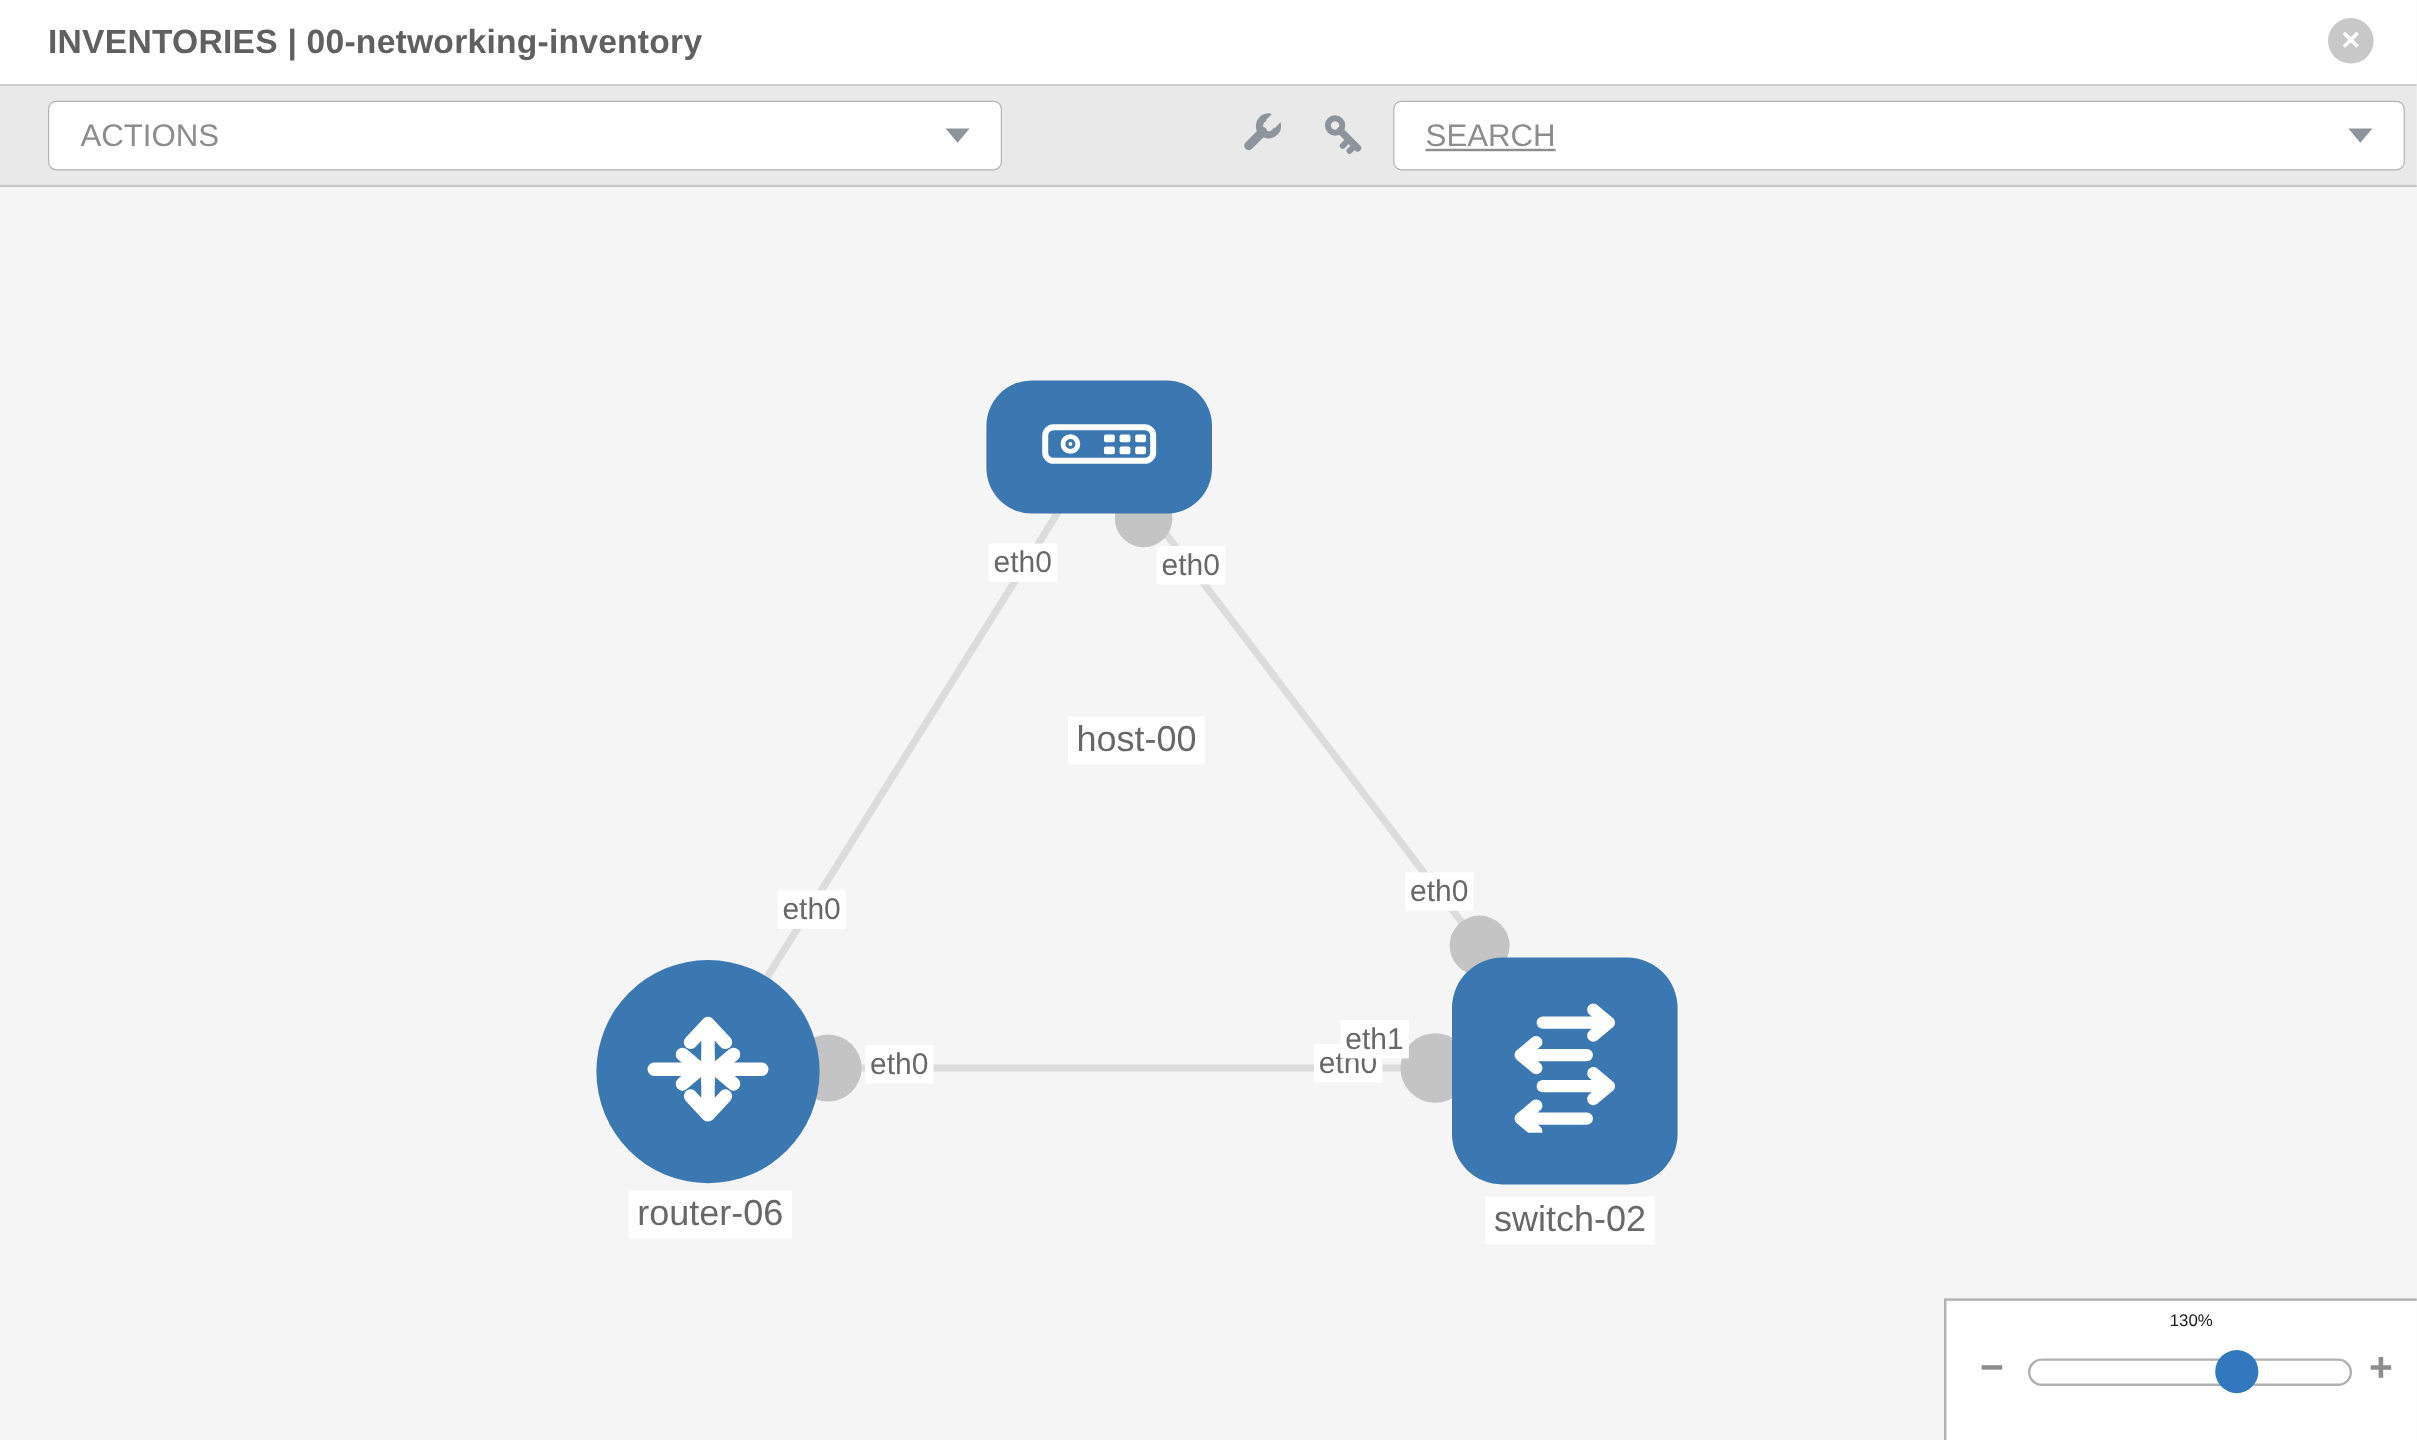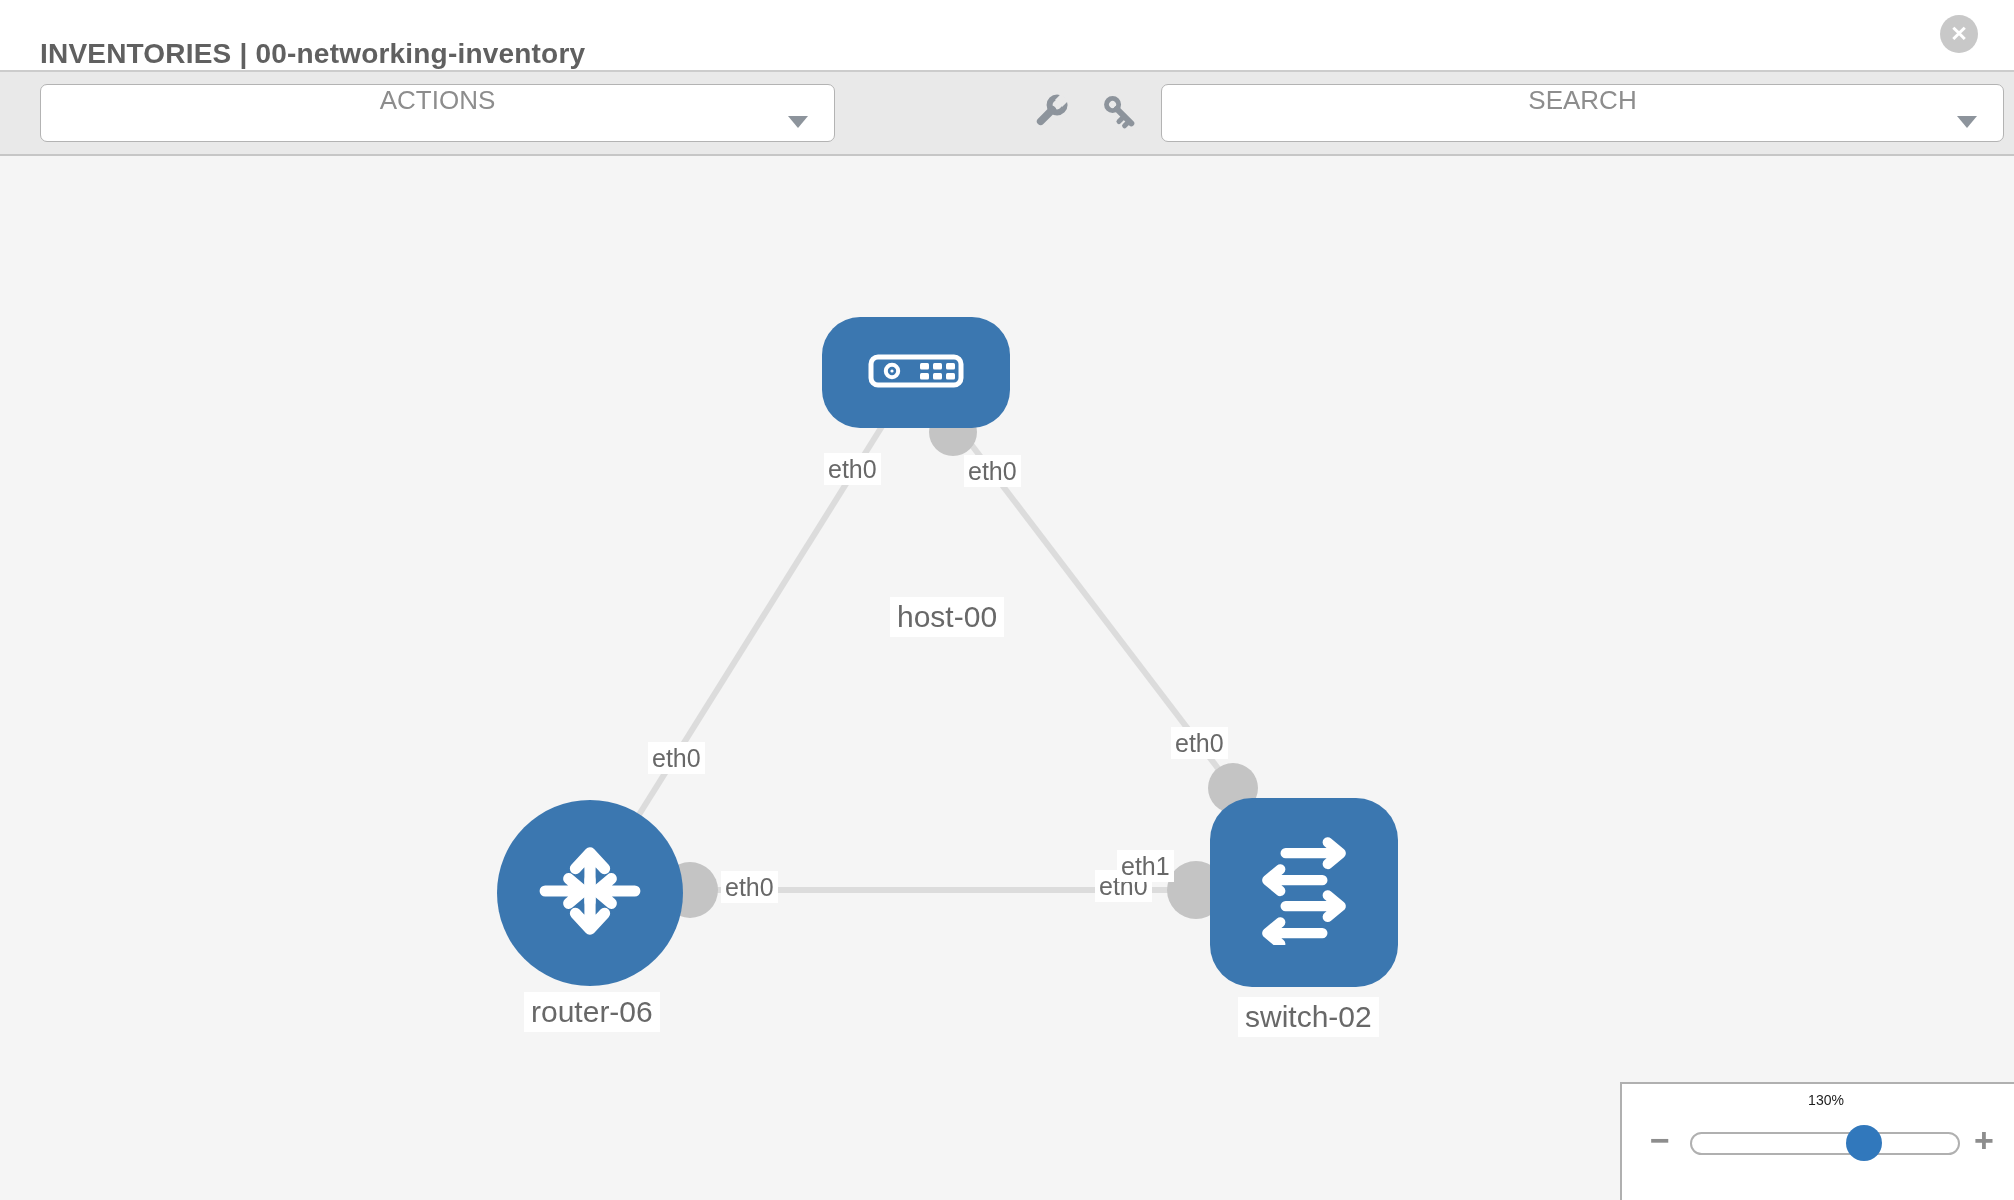--- a/index.html
+++ b/index.html
@@ -4,42 +4,42 @@
 <style>
   * { margin: 0; padding: 0; box-sizing: border-box; }
   html, body { width: 2014px; height: 1200px; overflow: hidden; }
   body { font-family: "Liberation Sans", sans-serif; background: #f5f5f5; }
   .app { position: relative; width: 2014px; height: 1200px; overflow: hidden; }
 
   
   .header {
     position: relative; height: 72px; background: #ffffff;
     border-bottom: 2px solid #cccccc;
-    display: flex; align-items: flex-end; padding-left: 40px;
+    display: flex; align-items: center; padding-left: 40px;
   }
   .page-title { font-size: 28px; font-weight: bold; color: #606060; letter-spacing: 0.2px; }
   .close-btn {
     position: absolute; right: 36px; top: 15px; width: 38px; height: 38px;
     background: #c8c8c8; border-radius: 50%; border: none;
     color: #ffffff; font-size: 21px; font-weight: bold;
     display: flex; align-items: center; justify-content: center; cursor: pointer;
   }
 
   
   .toolbar {
     height: 84px; background: #e9e9e9; border-bottom: 2px solid #c6c6c6;
     display: flex; align-items: center; padding: 0 0 0 40px;
   }
   .select-box {
     height: 58px; background: #ffffff; border: 1px solid #b3b3b3; border-radius: 7px;
     display: flex; align-items: center; padding: 0 26px;
-    color: #8d8d8d; font-size: 26px; cursor: pointer; flex-direction: column;
+    color: #8d8d8d; font-size: 26px; cursor: pointer;
   }
   .select-actions { width: 795px; }
-  .select-search { width: 843px; margin-left: 19px; }
+  .select-search { width: 843px; margin-left: 19px; text-decoration: underline; }
   .caret {
     margin-left: auto; width: 0; height: 0;
     border-left: 10px solid transparent; border-right: 10px solid transparent;
     border-top: 12px solid #8d949c;
   }
   .tool-icon-btn {
     width: 44px; height: 44px; background: transparent; border: none; cursor: pointer;
     display: flex; align-items: center; justify-content: center;
   }
   .btn-wrench { margin-left: 193px; }

